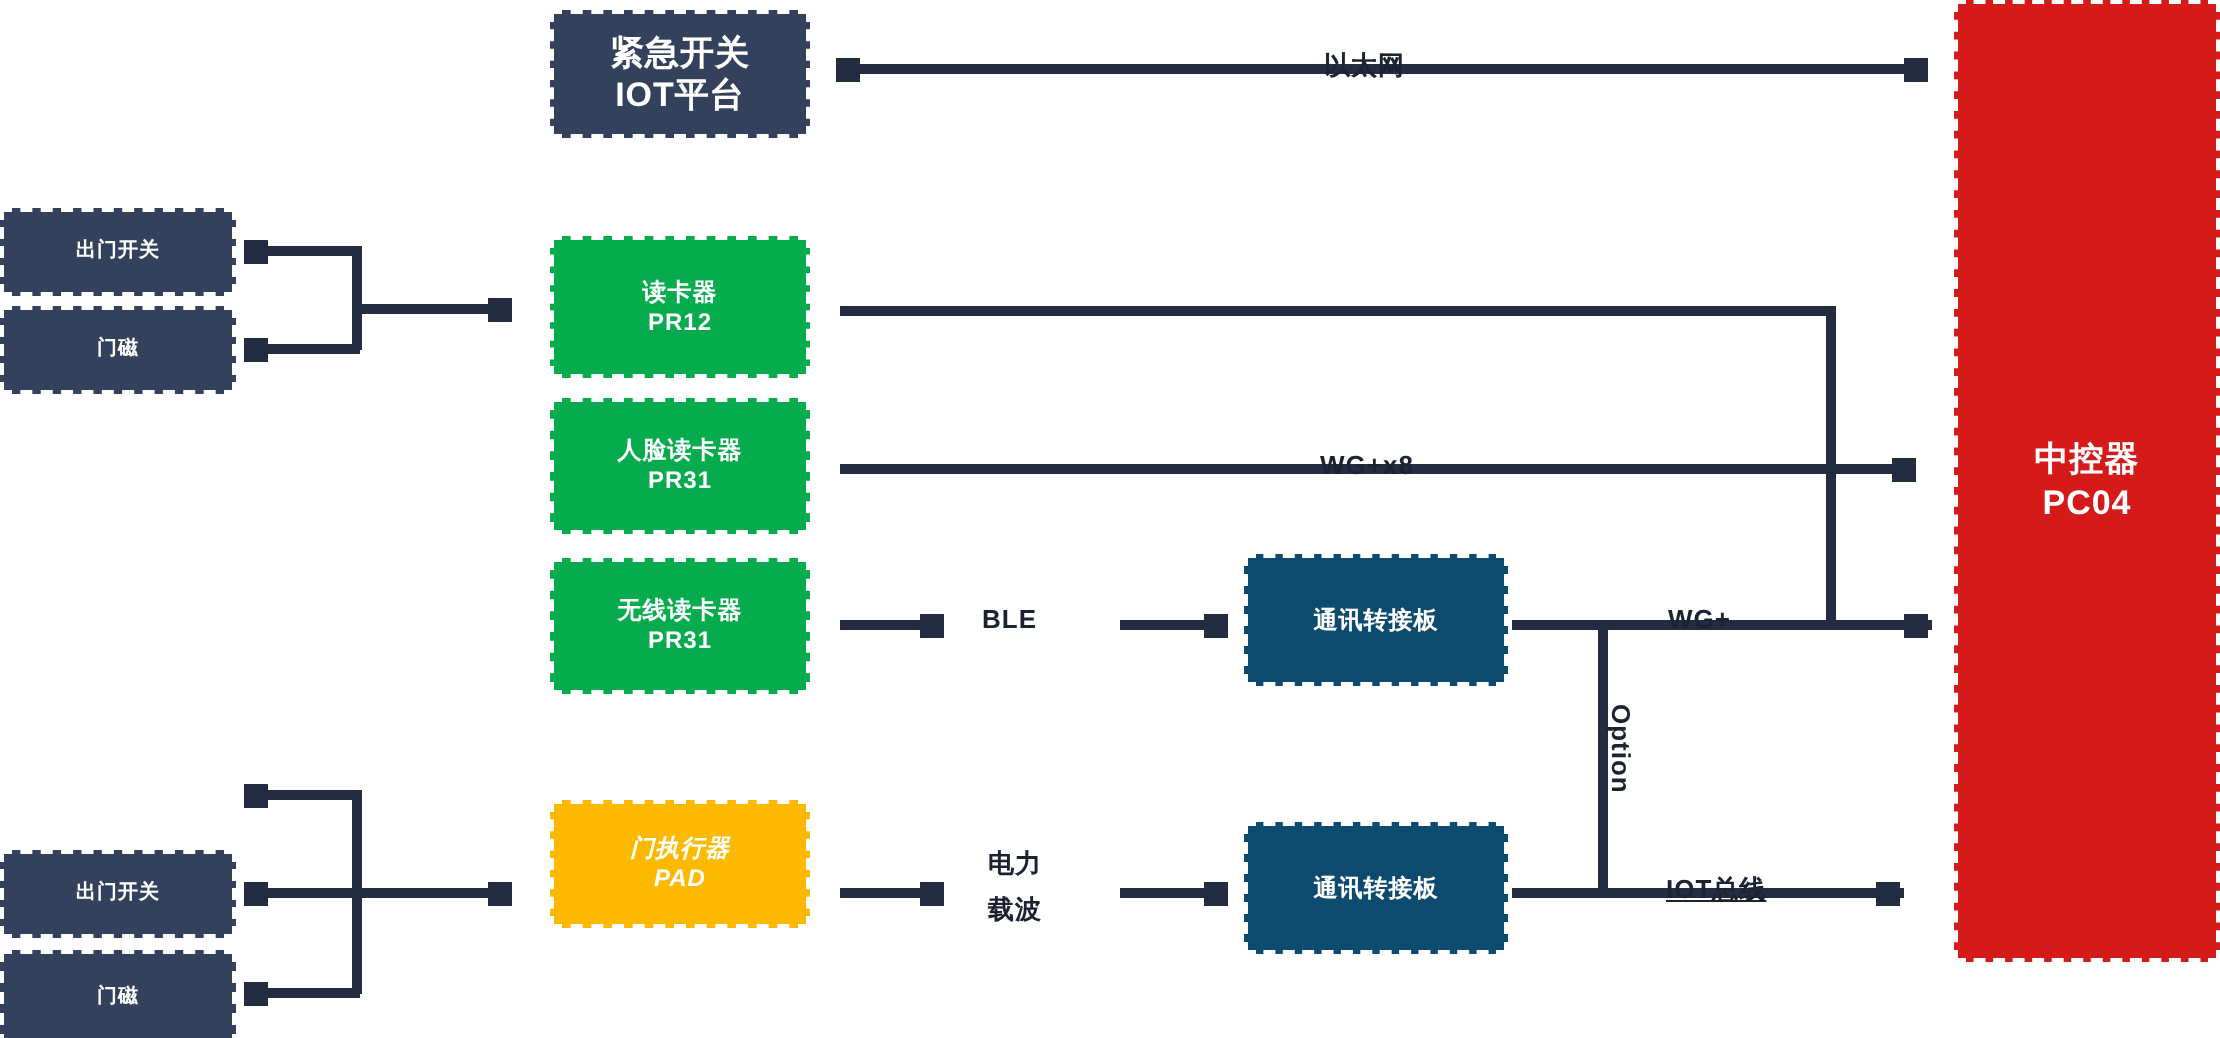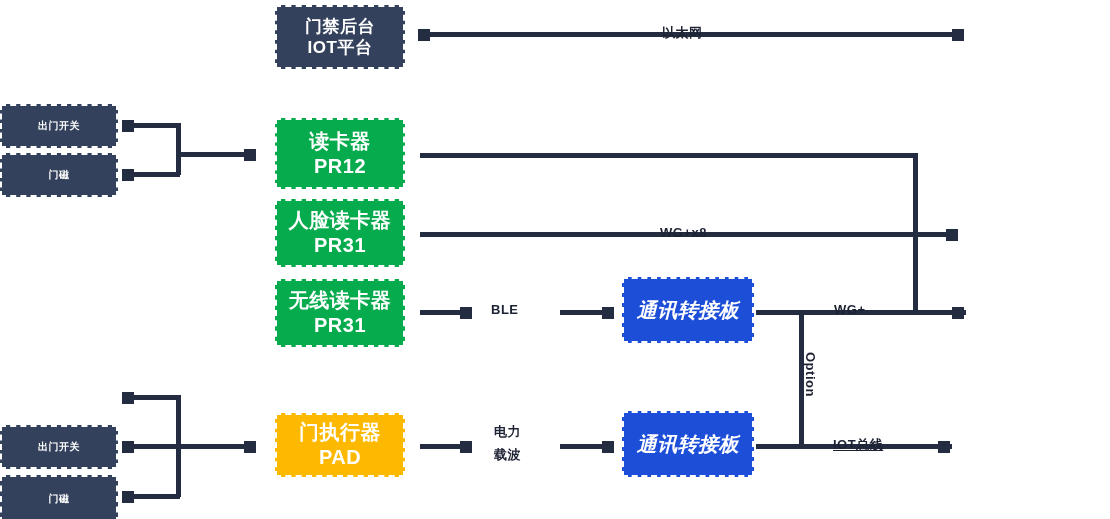--- a/index.html
+++ b/index.html
@@ -18,25 +18,25 @@
     letter-spacing:.5px;
     text-align:center;
     border:2px dashed #ffffff;
     outline:0;
   }
   .node .l1,.node .l2{display:block;line-height:1.25;}
 
   .navy{background:#33415c;}
   .green{background:#06ab4d;}
   .amber{background:#fcb900;}
-  .blue{background:#1d4ed8;font-style:italic;}
+  .blue{background:#0c4a6e;}
   .red{background:#d51a1a;}
 
   .node.small{font-size:10px;}
-  .node.med{font-size:20px;}
+  .node.med{font-size:12px;}
   .node.big{font-size:17px;}
 
   
   .h,.v{position:absolute;background:#242c42;}
   .h{height:5px;}
   .v{width:5px;}
   .cap{position:absolute;background:#242c42;width:12px;height:12px;}
 
   .lbl{
     position:absolute;
@@ -107,21 +107,21 @@
   <div class="lbl" style="left:662px;top:26px;text-align:center;">以太网</div>
   <div class="lbl" style="left:660px;top:226px;text-align:right;">WG+x8</div>
   <div class="lbl" style="left:491px;top:303px;">BLE</div>
   <div class="lbl" style="left:834px;top:303px;">WG+</div>
   <div class="lbl vert" style="left:817px;top:352px;">Option</div>
   <div class="lbl" style="left:833px;top:438px;text-decoration:underline;">IOT总线</div>
   <div class="lbl" style="left:494px;top:425px;">电力</div>
   <div class="lbl" style="left:494px;top:448px;">载波</div>
 
   <div class="node navy big" style="left:275px;top:5px;width:130px;height:64px;">
-    <span class="l1">门禁后台</span>
+    <span class="l1">紧急开关</span>
     <span class="l2">IOT平台</span>
   </div>
 
   <div class="node navy small" style="left:0px;top:104px;width:118px;height:44px;">
     <span class="l1">出门开关</span>
   </div>
 
   <div class="node navy small" style="left:0px;top:153px;width:118px;height:44px;">
     <span class="l1">门磁</span>
   </div>
@@ -143,27 +143,31 @@
   <div class="node green med" style="left:275px;top:199px;width:130px;height:68px;">
     <span class="l1">人脸读卡器</span>
     <span class="l2">PR31</span>
   </div>
 
   <div class="node green med" style="left:275px;top:279px;width:130px;height:68px;">
     <span class="l1">无线读卡器</span>
     <span class="l2">PR31</span>
   </div>
 
-  <div class="node amber med" style="left:275px;top:413px;width:130px;height:64px;">
+  <div class="node amber med" style="left:275px;top:400px;width:130px;height:64px;font-style:italic;">
     <span class="l1">门执行器</span>
     <span class="l2">PAD</span>
   </div>
 
   <div class="node blue med" style="left:622px;top:277px;width:132px;height:66px;">
     <span class="l1">通讯转接板</span>
   </div>
 
   <div class="node blue med" style="left:622px;top:411px;width:132px;height:66px;">
     <span class="l1">通讯转接板</span>
   </div>
 
+  <div class="node red big" style="left:977px;top:0px;width:133px;height:481px;">
+    <span class="l1">中控器</span>
+    <span class="l2">PC04</span>
+  </div>
 
 </div>
 
 </body></html>

